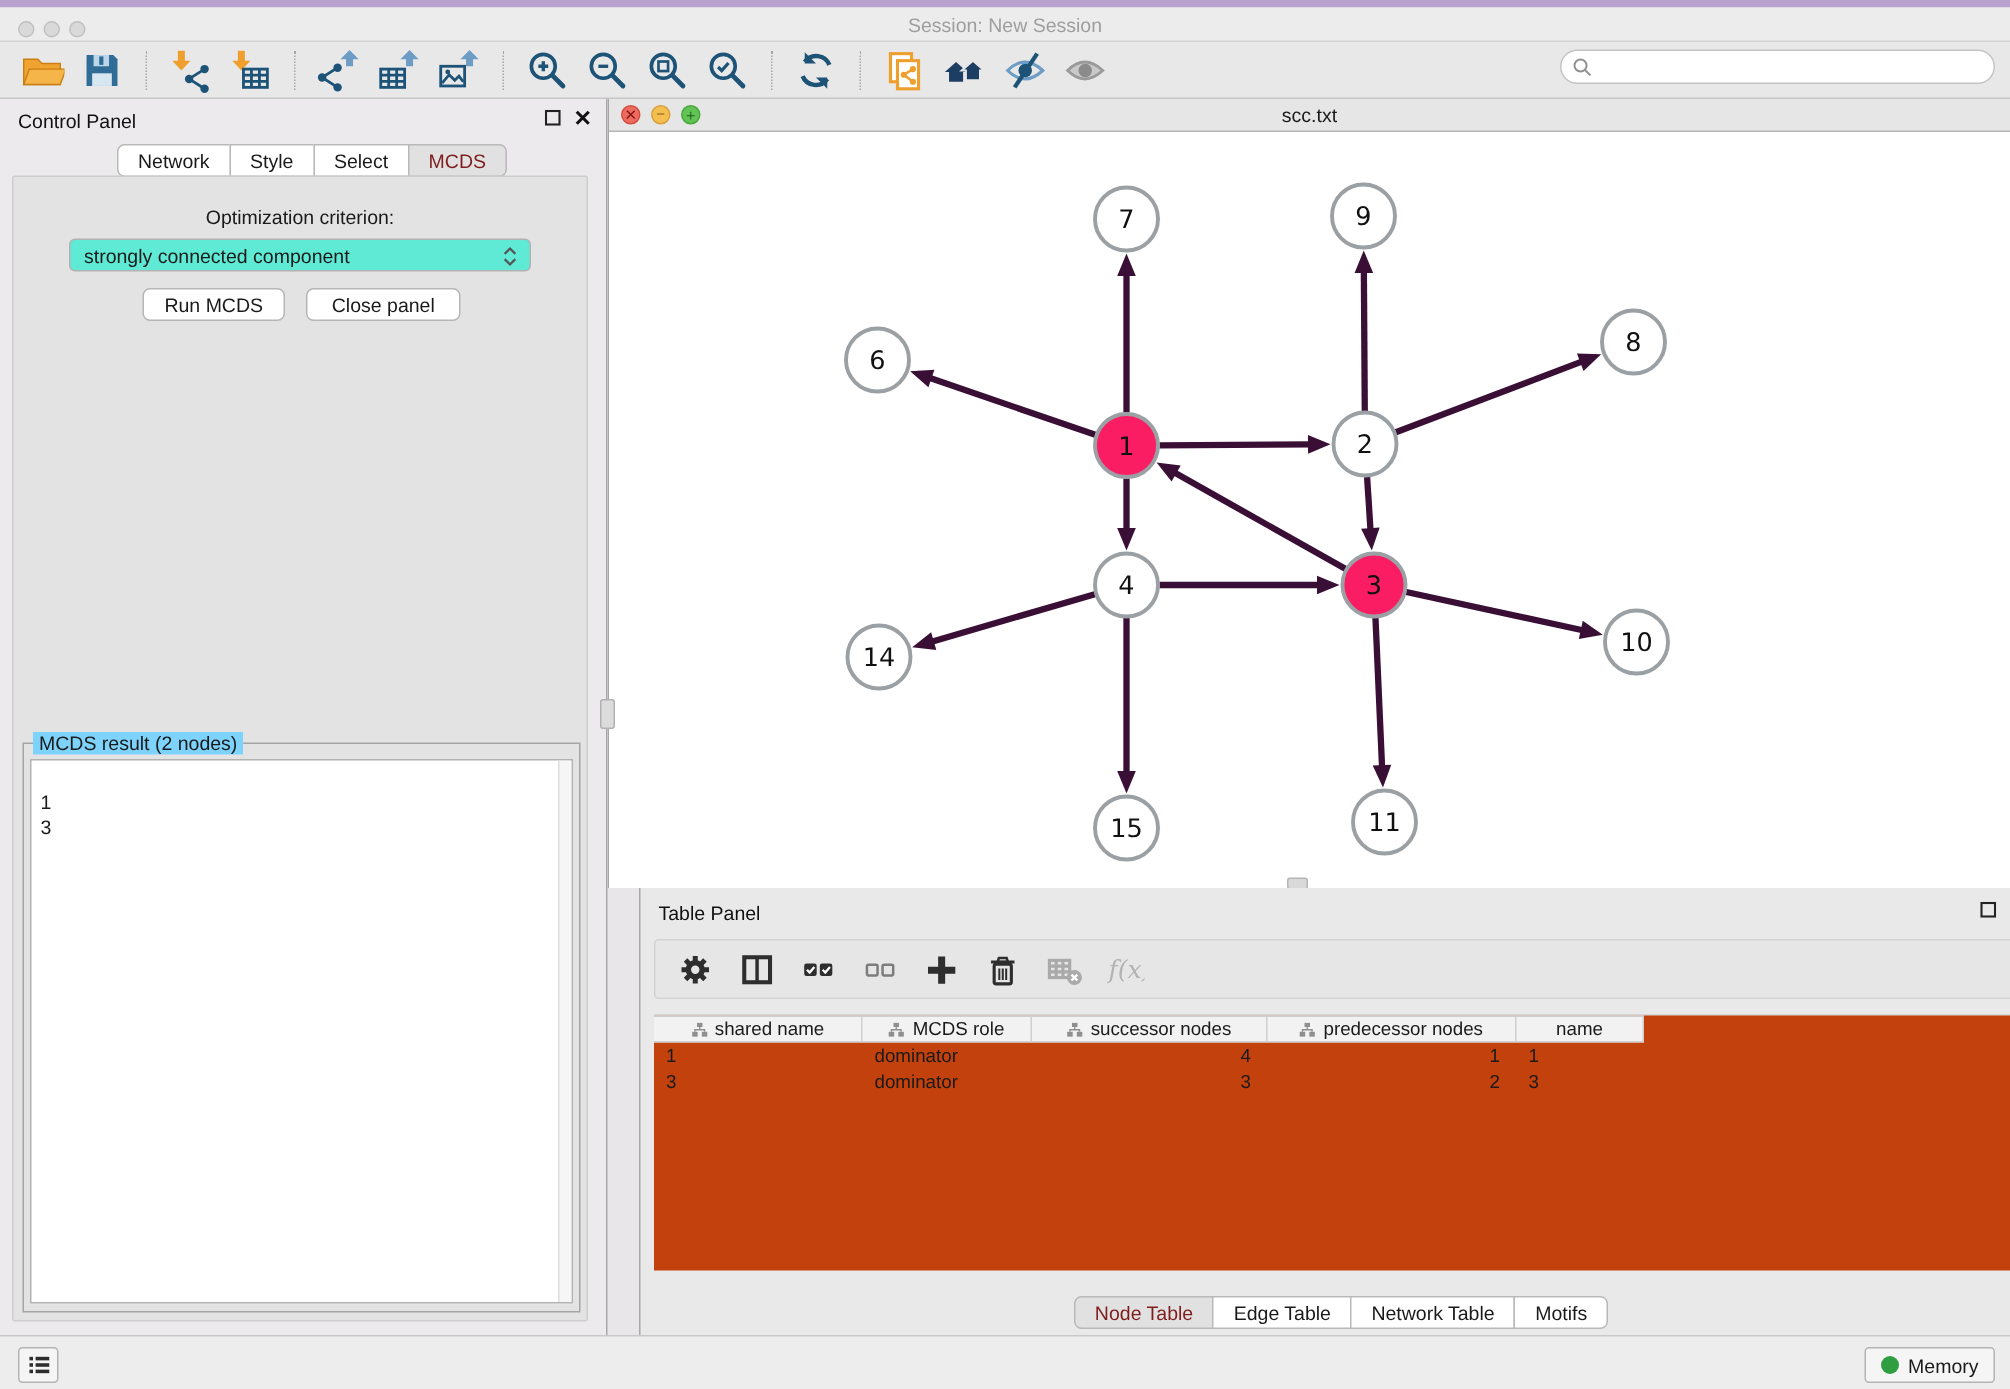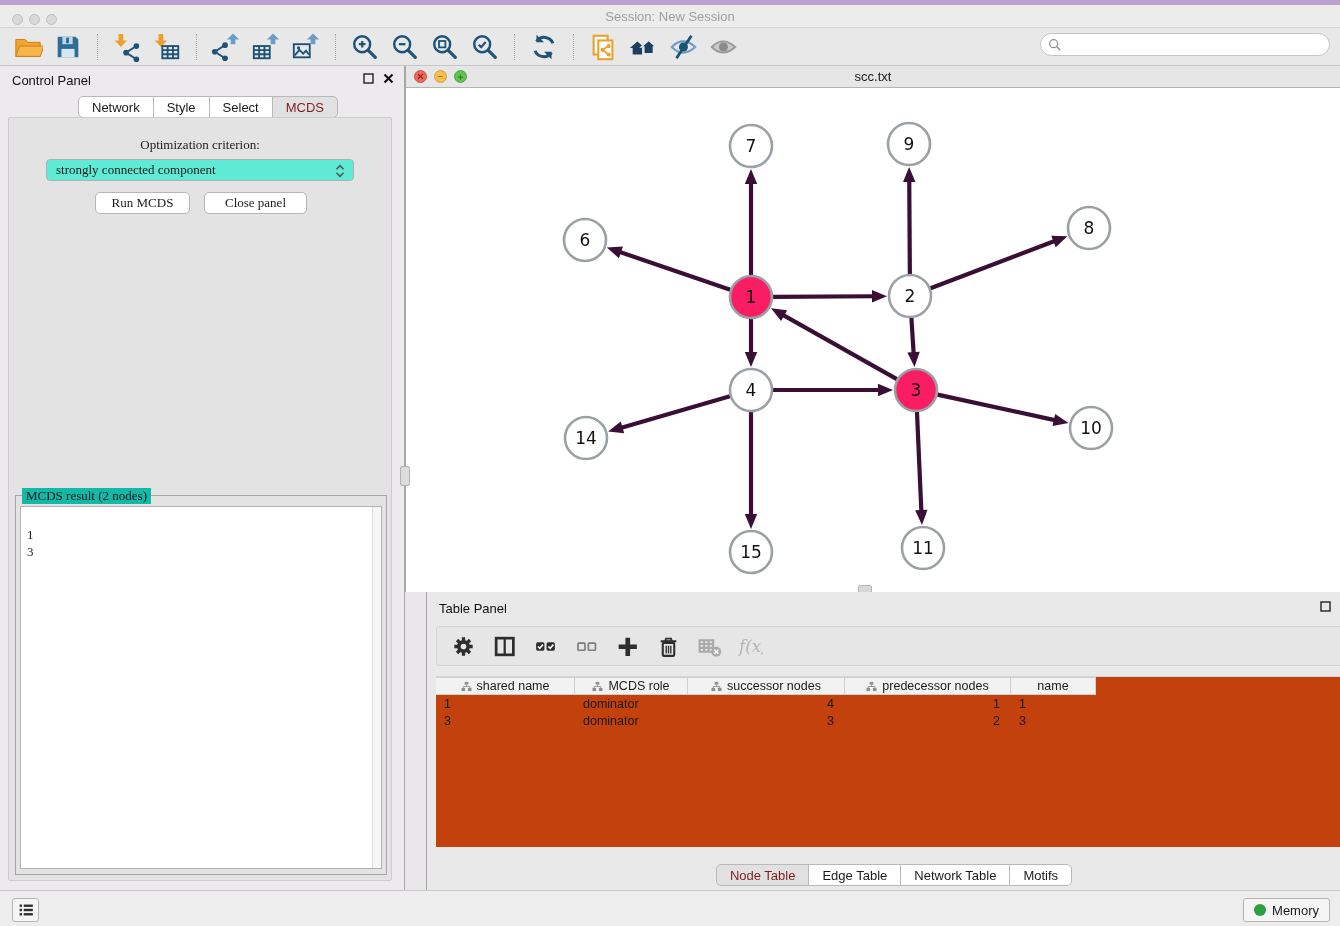--- a/index.html
+++ b/index.html
@@ -30,29 +30,29 @@
   .cp-header { position:absolute; left:0; top:0; width:100%; height:28px; }
   .panel-title { position:absolute; left:12px; top:7px; font-size:13px; color:#111; }
   .panel-icons { position:absolute; right:10px; top:7px; display:flex; gap:9px; align-items:center; }
   .tabs-row { position:absolute; display:flex; }
   .tab { height:22px; padding:0 13px; background:#fff; border:1px solid #b9b9b9; margin-left:-1px;
          font-size:13px; display:flex; align-items:center; cursor:default; white-space:nowrap; }
   .tab:first-child { border-radius:5px 0 0 5px; margin-left:0; }
   .tab:last-child { border-radius:0 5px 5px 0; }
   .tab.active { background:#e2e1e2; color:#7f1d1d; }
   .cp-box { position:absolute; left:8px; top:51px; width:384px; height:764px;
-            background:#e4e3e4; border:1px solid #cdcdcd; border-radius:2px;font-family:Liberation Serif, serif; }
+            background:#e4e3e4; border:1px solid #cdcdcd; border-radius:2px; }
   .opt-label { position:absolute; left:0; width:100%; top:19px; text-align:center; font-size:13px; }
   .dropdown { position:absolute; left:37px; top:41px; width:308px; height:22px; background:#5eead4;
               border:1px solid #b2b2b2; border-radius:4px; font-size:13px; display:flex; align-items:center; padding:0 22px 0 9px; }
   .dropdown svg { position:absolute; right:5px; top:3px; }
   .btn { position:absolute; height:22px; background:#fff; border:1px solid #b6b6b6; border-radius:5px;
          font-size:13px; display:flex; align-items:center; justify-content:center; cursor:default; }
   .groupbox { position:absolute; left:6px; top:377px; width:372px; height:380px; border:1px solid #a5a5a5; }
-  .groupbox legend { position:absolute; top:-8px; left:6px; background:#14b8a6; padding:0 4px; font-size:13px; }
+  .groupbox legend { position:absolute; top:-8px; left:6px; background:#7dd3fc; padding:0 4px; font-size:13px; }
   .result-area { position:absolute; left:4px; right:4px; top:10px; bottom:5px; background:#fff;
                  border:1px solid #b2b2b2; font-size:13px; line-height:17px; padding:2px 6px;
                  white-space:pre-line; overflow:hidden; }
   .result-scroll { position:absolute; right:0; top:0; bottom:0; width:9px; background:#f6f6f6; border-left:1px solid #ddd; }
 
   
   .network-window { left:405px; top:66px; width:935px; height:526px; border-left:1px solid #a6a6a6; background:#fff; }
   .nw-titlebar { position:absolute; left:0; top:0; width:100%; height:22px; background:#e7e6e7; border-bottom:1px solid #b5b5b5; }
   .traffic { position:absolute; top:4px; width:13px; height:13px; border-radius:50%; font-size:10px;
              display:flex; align-items:center; justify-content:center; cursor:default; }

